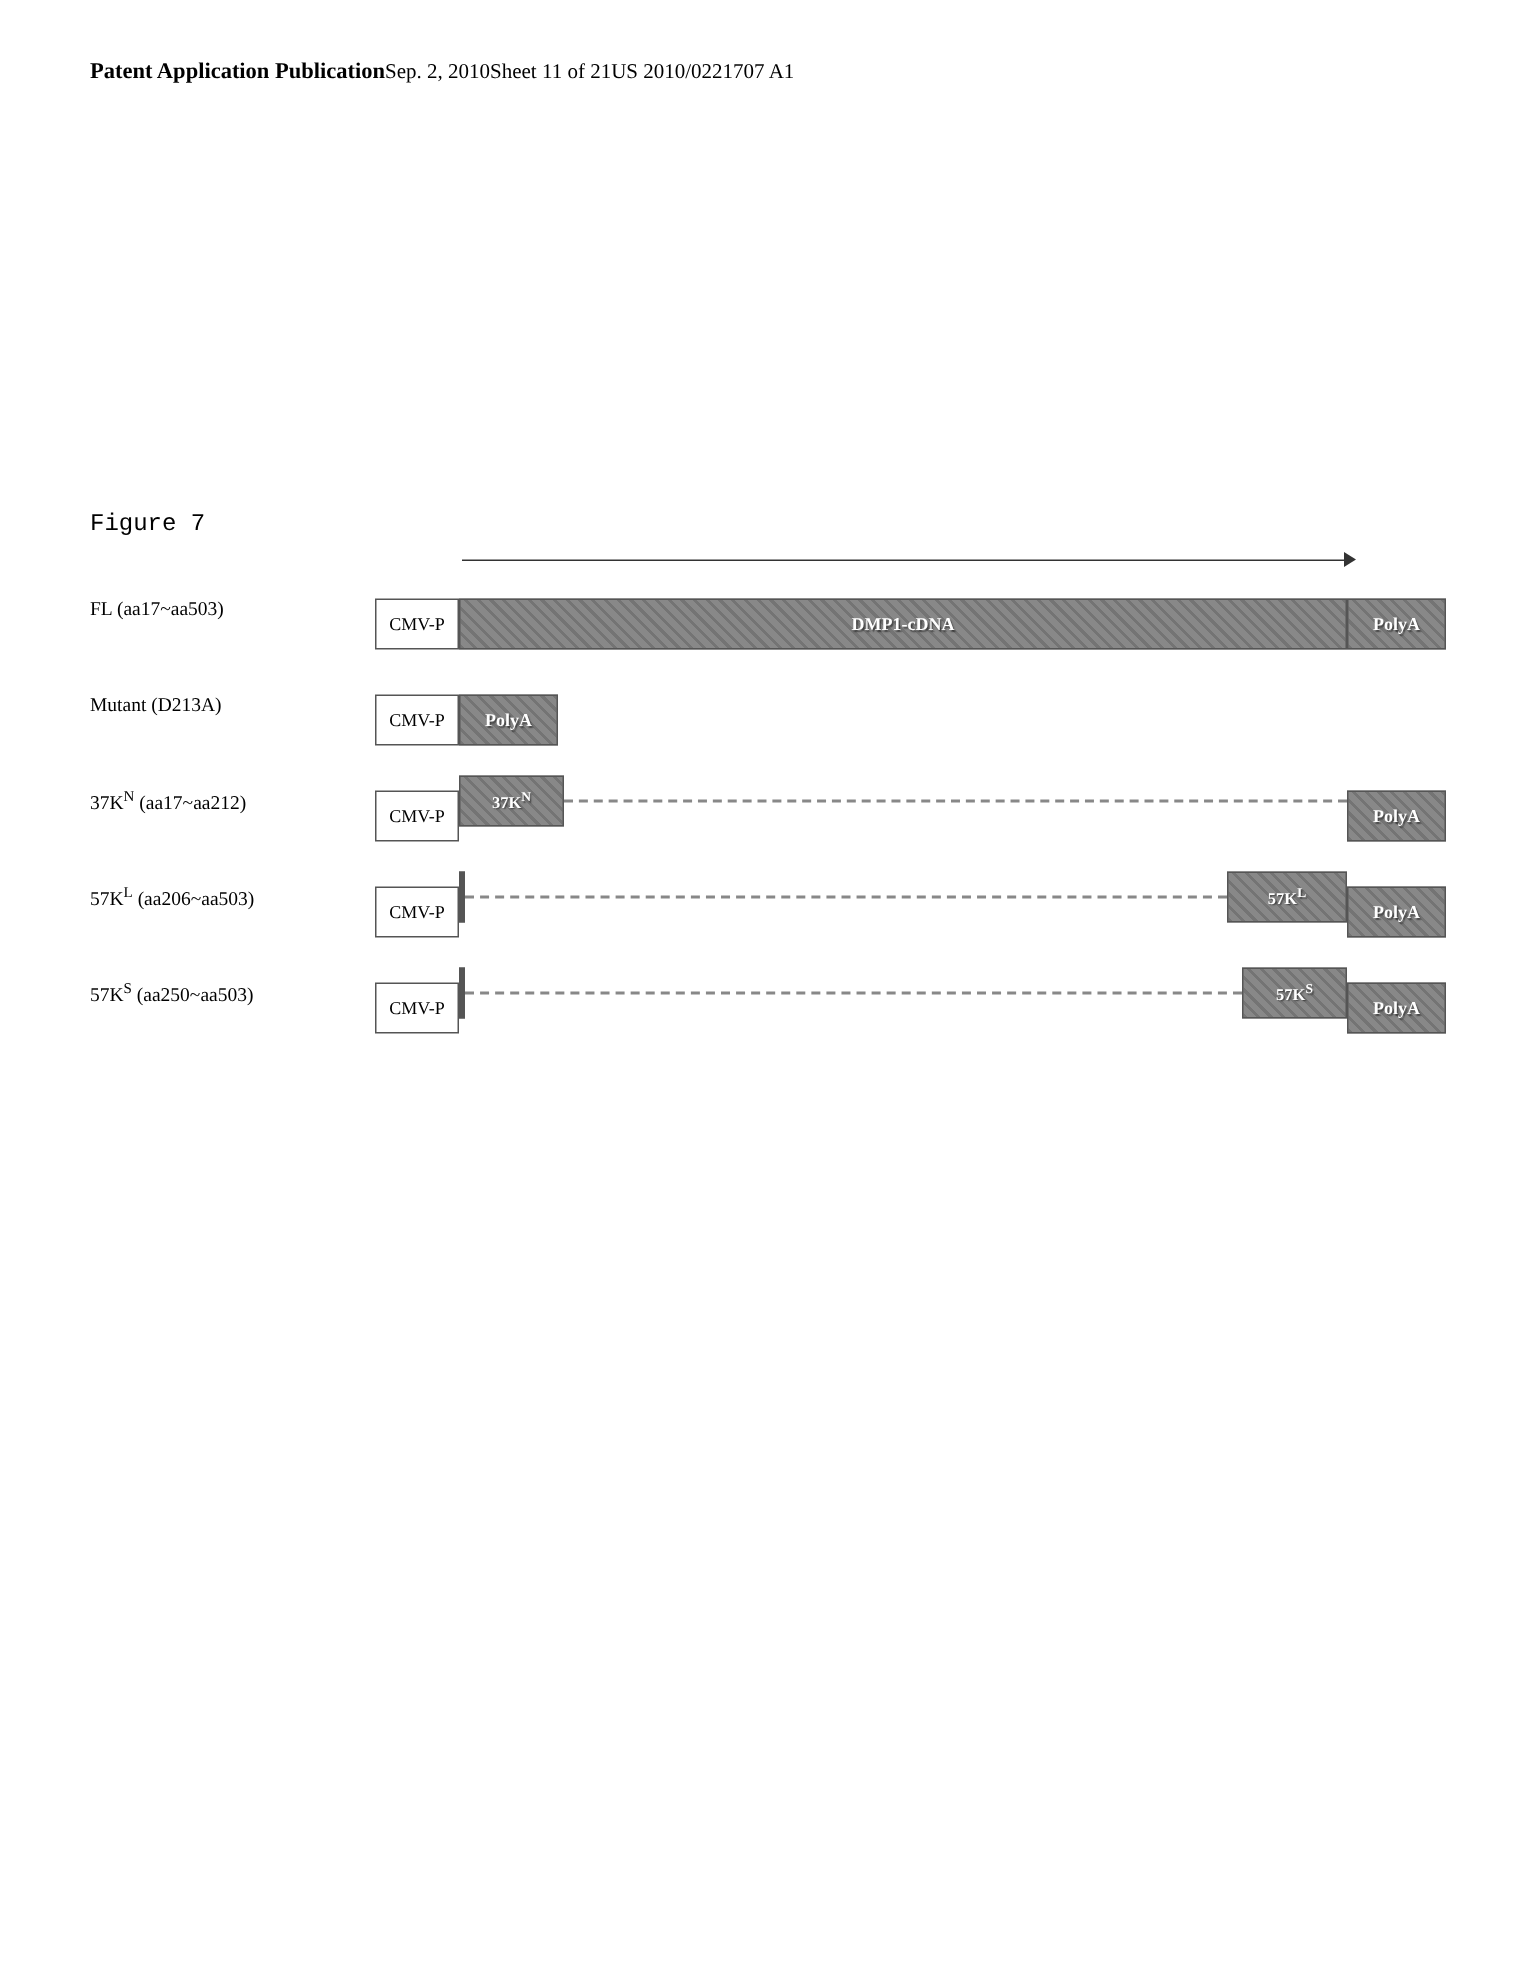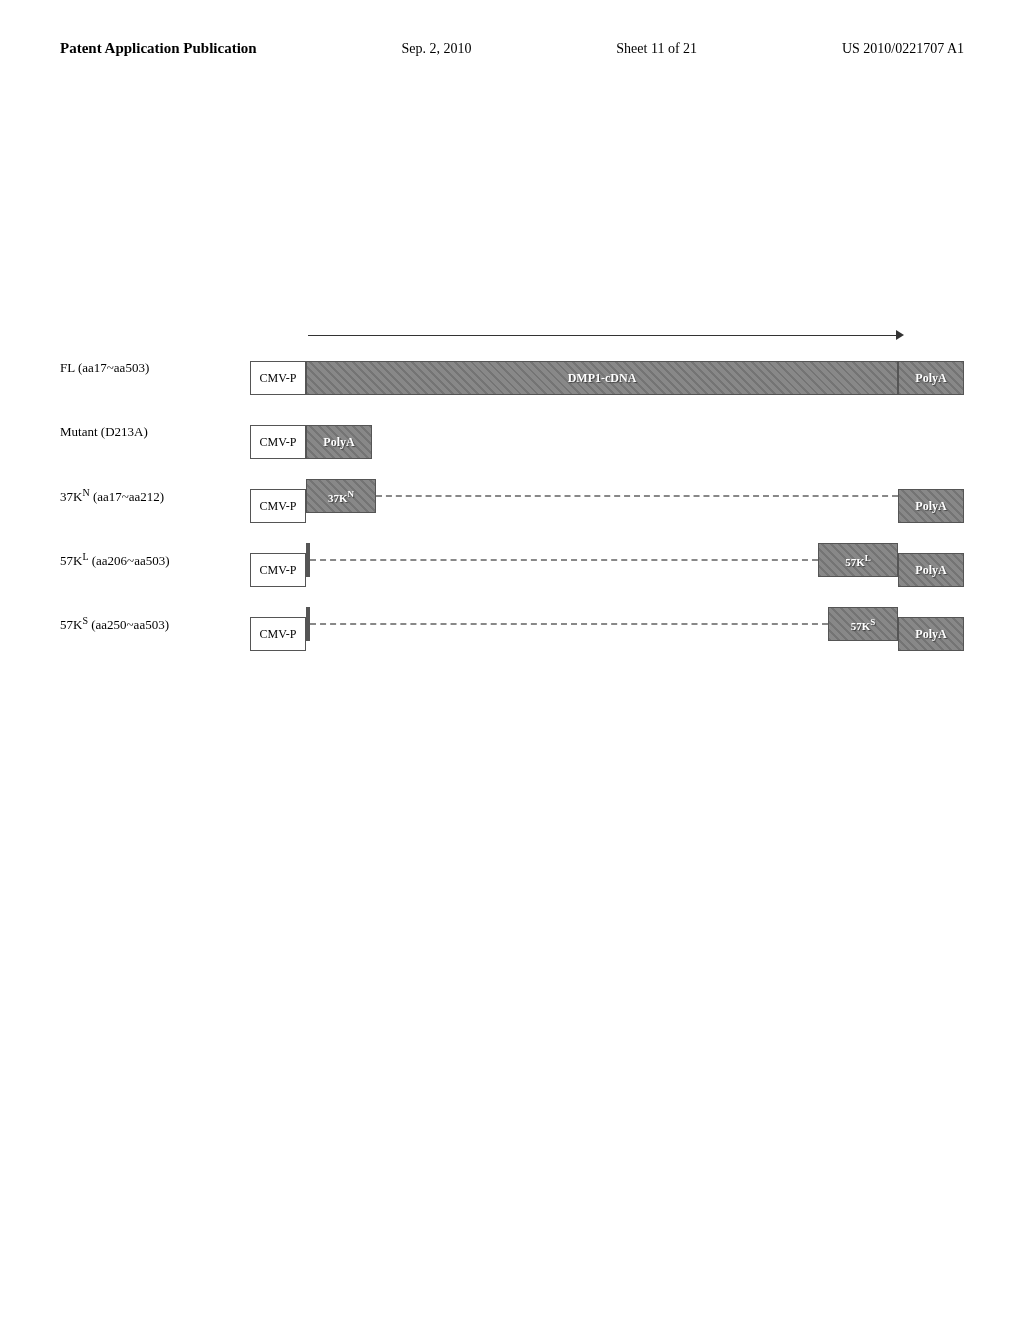--- a/index.html
+++ b/index.html
@@ -7,21 +7,21 @@
       width: 1024px;
       height: 1320px;
       background: #ffffff;
       font-family: 'Times New Roman', Times, serif;
       position: relative;
       overflow: hidden;
     }
 
     .page-header {
       display: flex;
-      justify-content: space-between;
+      justify-content: flex-start;
       align-items: baseline;
       padding: 40px 60px 0 60px;
       font-size: 14px;
     }
 
     .header-left {
       font-weight: bold;
       font-size: 15px;
     }
 
@@ -179,20 +179,21 @@
 <body>
 
 <div class="page-header">
   <span class="header-left">Patent Application Publication</span>
   <span class="header-center">Sep. 2, 2010</span>
   <span class="header-center">Sheet 11 of 21</span>
   <span class="header-right">US 2010/0221707 A1</span>
 </div>
 
 <div class="figure-area">
+  <div class="figure-label">Figure 7</div>
 
   <div class="diagram-container">
 
     <div class="construct-row">
       <div class="construct-label">
         <span>FL (aa17~aa503)</span>
       </div>
       <div class="construct-diagram-wrapper">
 
         <div style="position:absolute; top:-20px; left:58px; right:60px; display:flex; align-items:center;">

